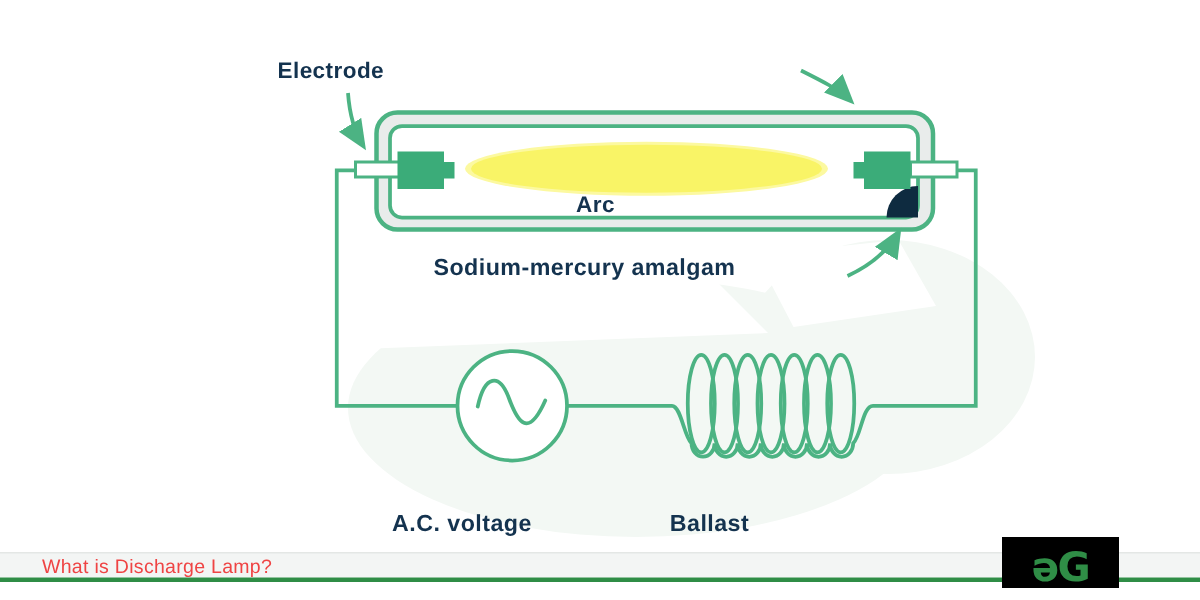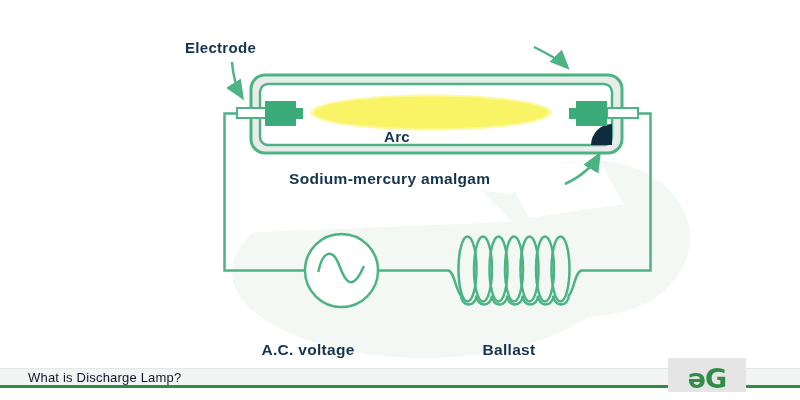--- a/index.html
+++ b/index.html
@@ -20,25 +20,25 @@
   .footer-band{
     position:absolute;left:0;top:368px;width:800px;height:17px;
     background:#F3F5F4;border-top:1px solid #E4E7E5;box-sizing:border-box;
   }
   .footer-line{
     position:absolute;left:0;top:385px;width:800px;height:3px;
     background:#2F8D46;
   }
   .footer-title{
     position:absolute;left:28px;top:370px;font-size:13px;font-weight:500;
-    color:#0f172a;letter-spacing:.2px;
+    color:#ef4444;letter-spacing:.2px;
   }
   .logo-box{
     position:absolute;left:668px;top:358px;width:78px;height:34px;
-    background:#e5e5e5;display:flex;align-items:flex-end;justify-content:center;
+    background:#000000;display:flex;align-items:flex-end;justify-content:center;
   }
   .logo-glyph{
     font-family:"DejaVu Sans",sans-serif;font-weight:700;font-size:27px;
     line-height:26px;color:#2F8D46;letter-spacing:-1px;
   }
 </style>
 </head>
 <body>
 
 <div class="stage">
@@ -104,21 +104,21 @@
 
   <div class="lbl" style="left:185px;top:39px;">Electrode</div>
 
 
   <div class="lbl center arc-lbl" style="left:397px;top:104px;">Arc</div>
 
   <div class="lbl center" style="left:308px;top:317px;font-size:15.5px;">A.C. voltage</div>
 
   <div class="lbl" style="left:289px;top:170px;font-size:15.5px;">Sodium-mercury amalgam</div>
 
-  <div class="lbl center" style="left:509px;top:317px;font-size:15.5px;">Ballast</div>
+  <div class="lbl center" style="left:473px;top:317px;font-size:15.5px;">Ballast</div>
 
   <div class="footer-band"></div>
   <div class="footer-line"></div>
   <div class="footer-title">What is Discharge Lamp?</div>
   <div class="logo-box">
     <span class="logo-glyph">ǝG</span>
   </div>
 
 </div>
 

